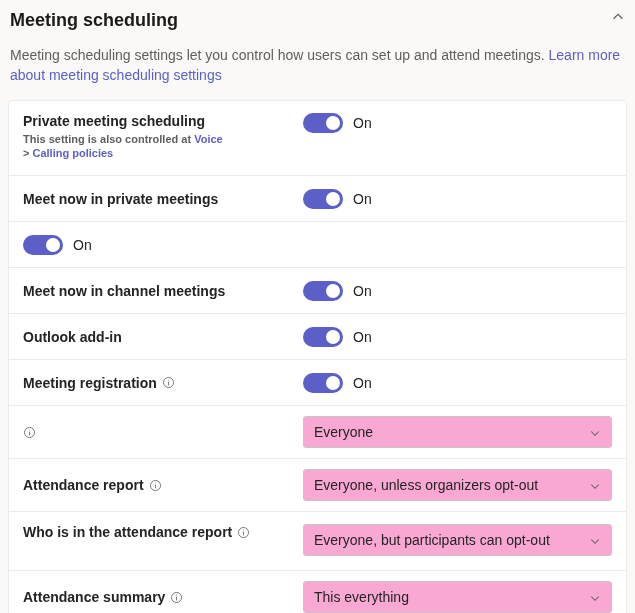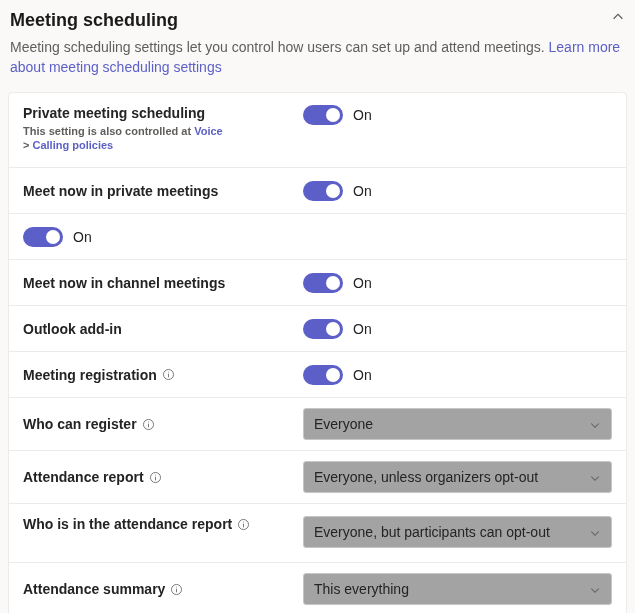--- a/index.html
+++ b/index.html
@@ -24,20 +24,21 @@
   .chevron {
     width: 14px;
     height: 14px;
     color: #605e5c;
     cursor: pointer;
   }
   .desc {
     padding: 0 10px 14px 10px;
     color: #605e5c;
     line-height: 1.45;
+    margin-top: 8px;
   }
   .desc a, .panel a {
     color: #5b5fc7;
     text-decoration: none;
     cursor: pointer;
   }
   .panel {
     background: #fff;
     border: 1px solid #edebe9;
     border-radius: 4px;
@@ -91,21 +92,21 @@
   .select {
     flex: 1;
     max-width: 310px;
     height: 32px;
     border: 1px solid #c8c6c4;
     border-radius: 3px;
     display: flex;
     align-items: center;
     justify-content: space-between;
     padding: 0 10px;
-    background: #a3a3a3;
+    background: #f9a8d4;
     cursor: pointer;
     color: #242424;
   }
   .select .chev {
     width: 12px; height: 12px; color: #605e5c;
   }
 </style>
 </head>
 <body>
 
@@ -197,21 +198,20 @@
       </div>
     <div class="control-col">
       <div class="toggle"></div>
       <span class="toggle-label">On</span>
     </div>
   </div>
 
   <div class="row">
     <div class="label-col">
         <div class="label-line">
-      <span class="label-text">Who can register</span>
       <span class="info-icon">
             <svg viewBox="0 0 16 16" fill="none" stroke="currentColor" stroke-width="1">
               <circle cx="8" cy="8" r="6.2"></circle>
               <circle cx="8" cy="5" r="0.6" fill="currentColor" stroke="none"></circle>
               <line x1="8" y1="7" x2="8" y2="11.5"></line>
             </svg>
           </span>
     </div>
       </div>
     <div class="control-col">

